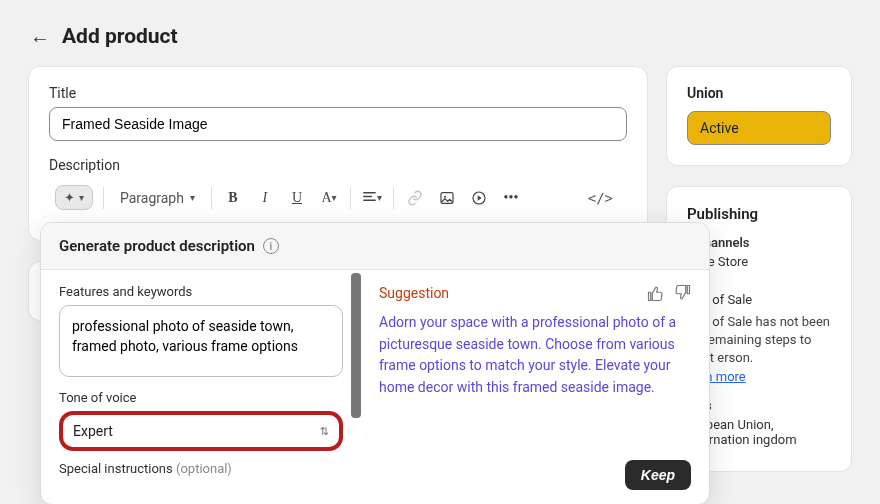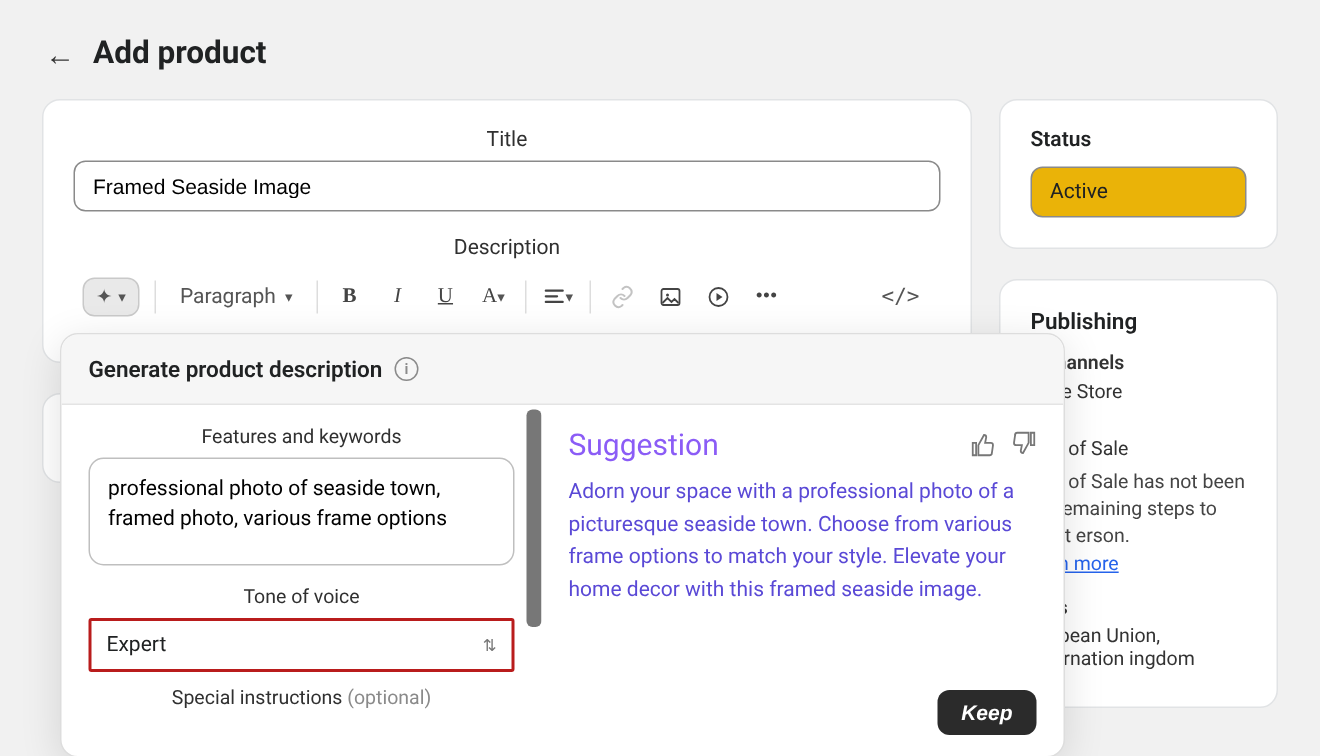--- a/index.html
+++ b/index.html
@@ -44,21 +44,20 @@
     border-radius: 12px;
     padding: 18px 20px 20px;
     margin-bottom: 20px;
   }
 
   .field-label {
     font-size: 14px;
     color: #303030;
     margin-bottom: 6px;
     display: block;
-    text-align: center;
   }
   .text-input {
     width: 100%;
     border: 1px solid #8a8a8a;
     border-radius: 8px;
     padding: 8px 12px;
     font-size: 14px;
     background: #fff;
   }
 
@@ -212,22 +211,22 @@
     border-radius: 10px;
     padding: 10px 12px;
     font-size: 14px;
     line-height: 1.45;
     resize: none;
     height: 72px;
     font-family: inherit;
   }
   .tone-select {
     width: 100%;
-    border: 2px solid #b91c1c;
-    border-radius: 2px;
+    border: 4px solid #b91c1c;
+    border-radius: 14px;
     padding: 8px 10px;
     font-size: 14px;
     display: flex;
     align-items: center;
     justify-content: space-between;
     cursor: pointer;
     background: #fff;
   }
   .optional { color: #8a8a8a; font-weight: 400; }
 
@@ -248,22 +247,22 @@
     display: flex;
     flex-direction: column;
   }
   .suggestion-head {
     display: flex;
     align-items: center;
     justify-content: space-between;
     margin-bottom: 10px;
   }
   .suggestion-head .label {
-    font-size: 20px;
-    color: #8b5cf6;
+    font-size: 14px;
+    color: #c2410c;
   }
   .feedback-icons {
     display: flex;
     gap: 8px;
   }
   .thumb {
     width: 18px;
     height: 18px;
     color: #777;
     cursor: pointer;
@@ -352,21 +351,21 @@
         <span class="tbtn">•••</span>
         <span class="toolbar-spacer"></span>
         <span class="code-icon">&lt;/&gt;</span>
       </div>
     </div>
     <div class="card" style="height:60px"></div>
   </div>
 
   <div class="right-col">
     <div class="card">
-      <div class="side-card-label">Status</div>
+      <div class="side-card-label">Union</div>
       <div class="status-select">Active</div>
     </div>
 
     <div class="card">
       <div class="pub-heading">Publishing</div>
       <div class="pub-sub" style="font-weight:600">s channels</div>
       <div class="pub-sub">nline Store</div>
       <div class="pub-sub">hop</div>
       <div class="pub-sub">oint of Sale</div>
       <div class="pub-note">oint of Sale has not been se remaining steps to start erson.</div>

